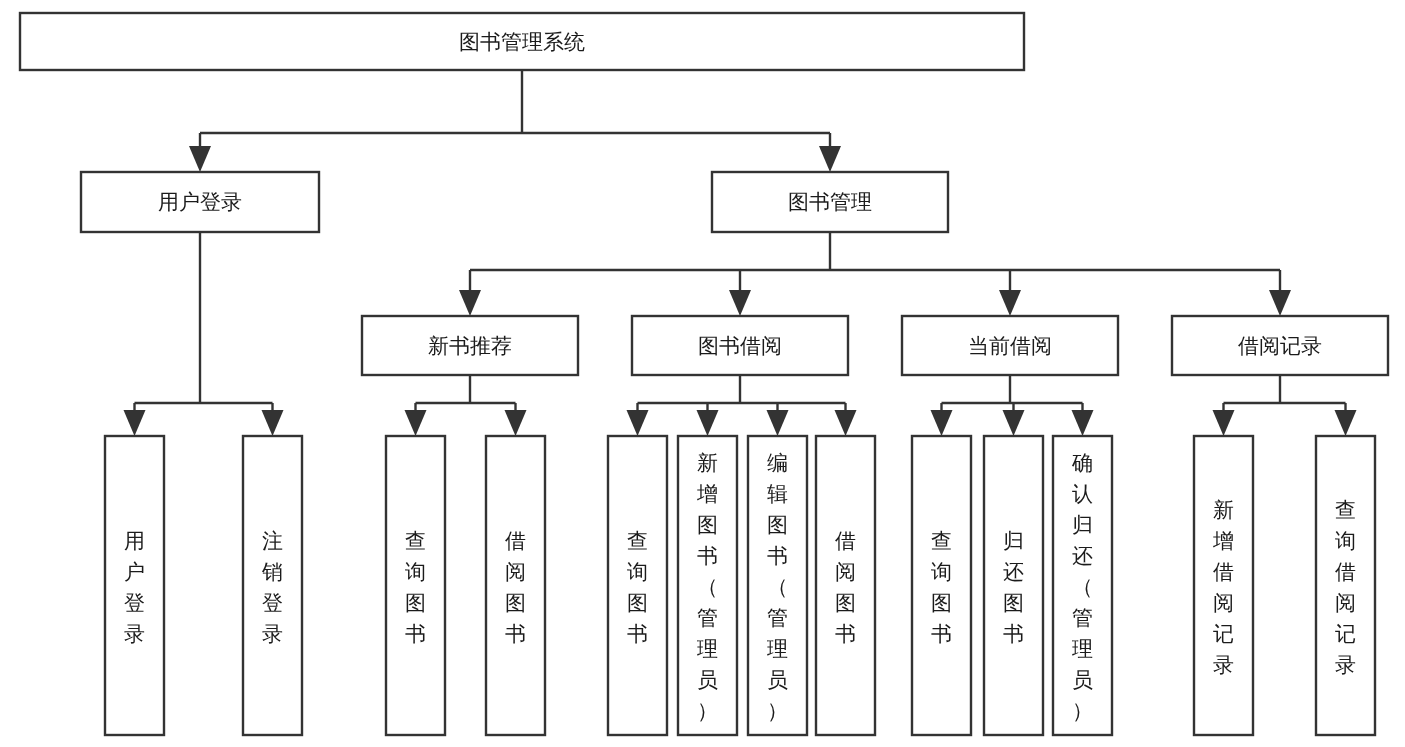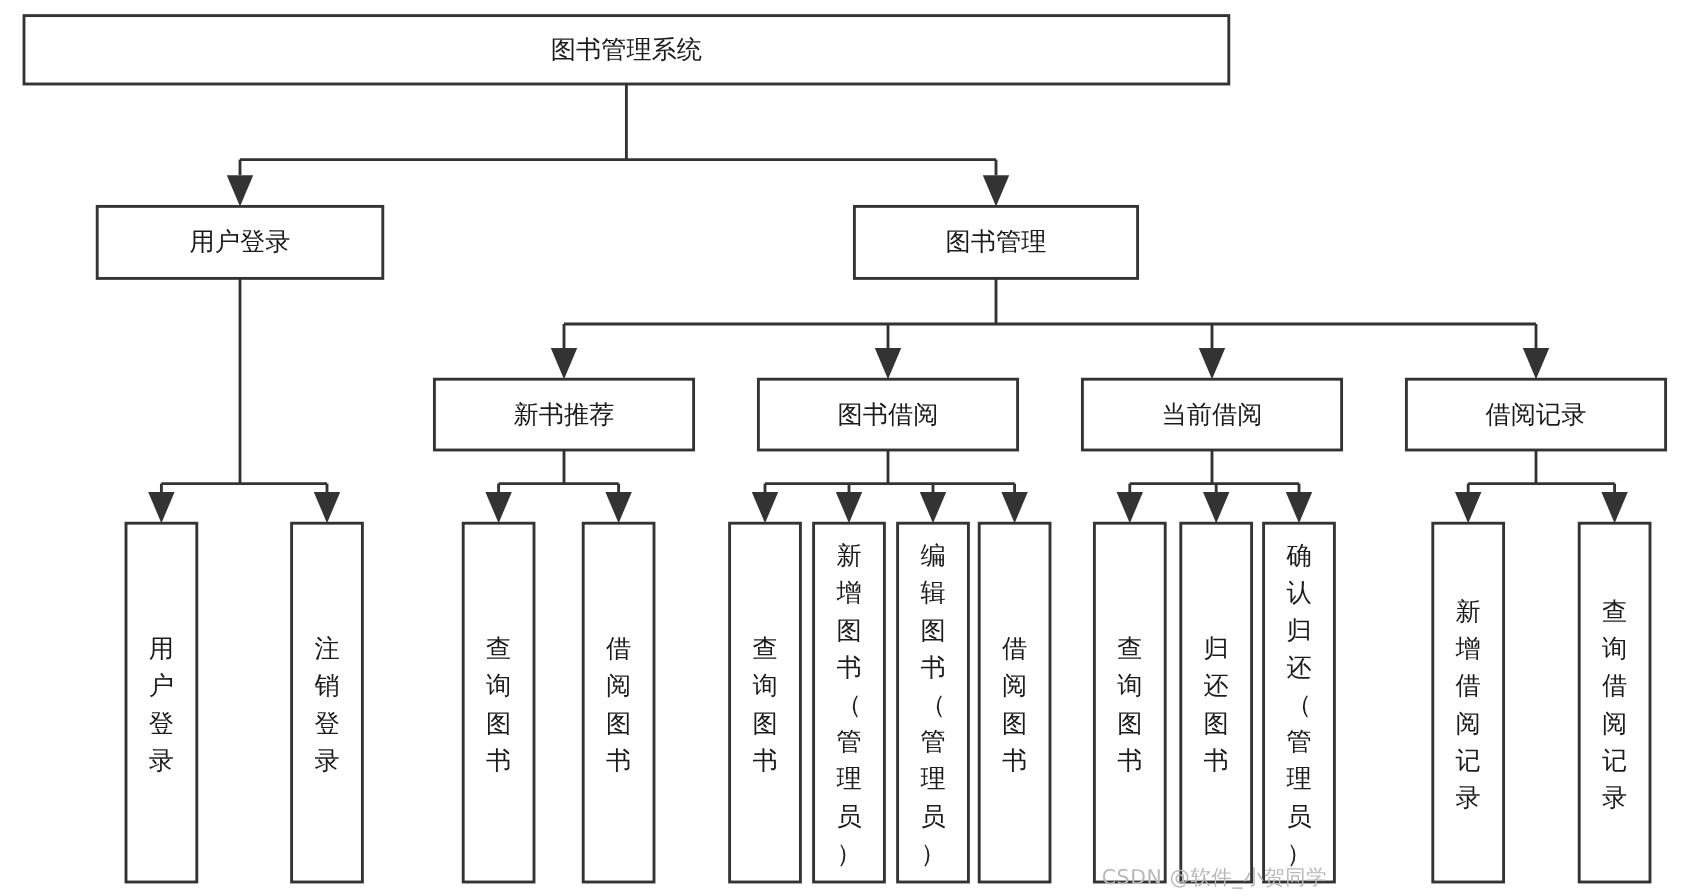--- a/index.html
+++ b/index.html
@@ -218,14 +218,13 @@
         <g>
           <rect class="node-box" x="1194" y="436" width="59" height="299"></rect>
           <text class="node-label-v" x="1223.5" y="516.68"><tspan x="1223.5" dy="0">新</tspan><tspan x="1223.5" dy="31">增</tspan><tspan x="1223.5" dy="31">借</tspan><tspan x="1223.5" dy="31">阅</tspan><tspan x="1223.5" dy="31">记</tspan><tspan x="1223.5" dy="31">录</tspan></text>
         </g>
         <g>
           <rect class="node-box" x="1316" y="436" width="59" height="299"></rect>
           <text class="node-label-v" x="1345.5" y="516.68"><tspan x="1345.5" dy="0">查</tspan><tspan x="1345.5" dy="31">询</tspan><tspan x="1345.5" dy="31">借</tspan><tspan x="1345.5" dy="31">阅</tspan><tspan x="1345.5" dy="31">记</tspan><tspan x="1345.5" dy="31">录</tspan></text>
         </g>
       </g>
   </svg>
-  <div class="watermark">CSDN @软件_小贺同学</div>
 </div>
 
 </body></html>

